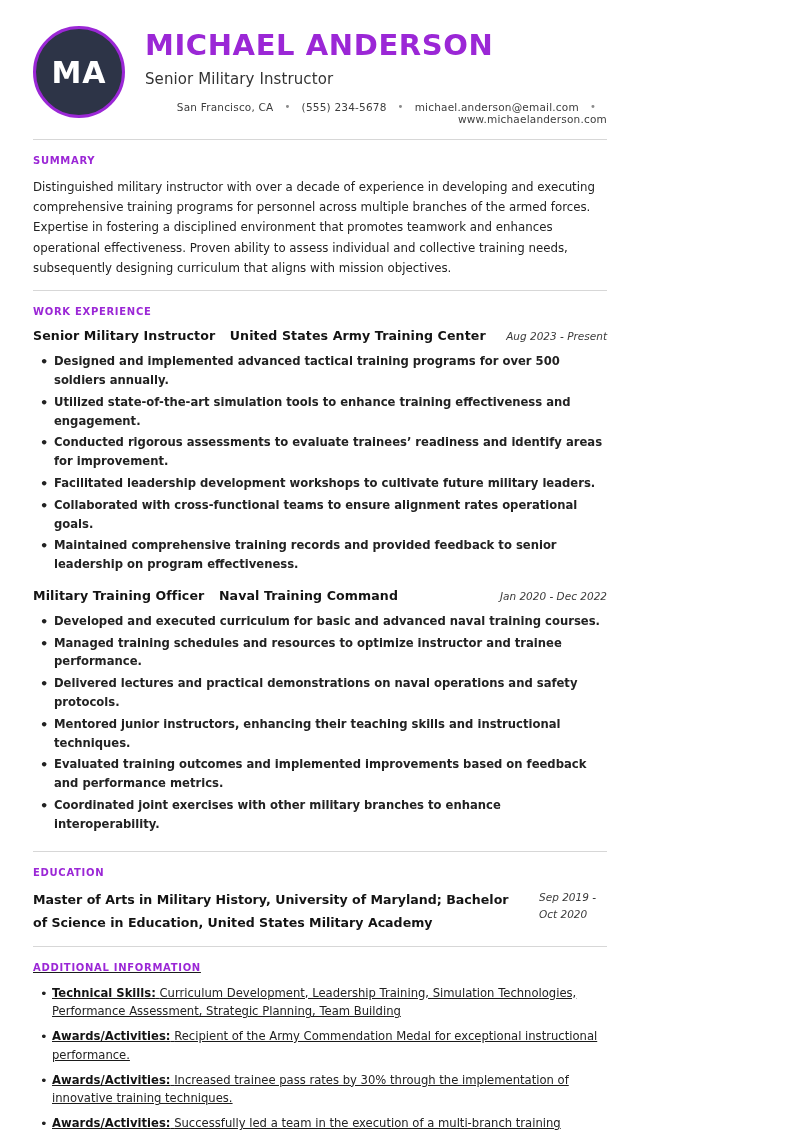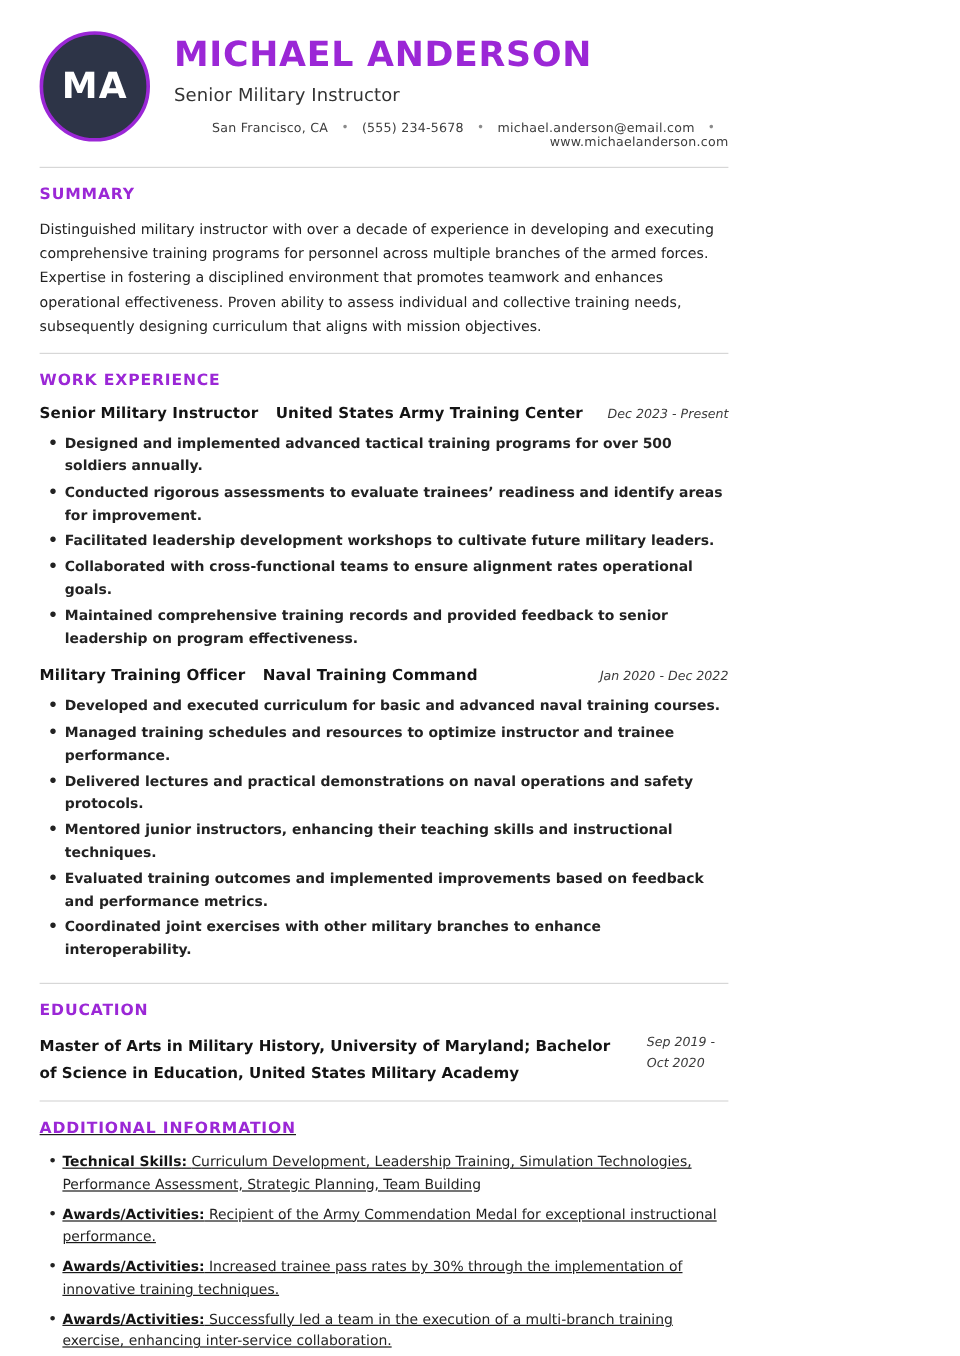--- a/index.html
+++ b/index.html
@@ -83,21 +83,21 @@
   }
 
   
   .section {
     padding-top: 15px;
     padding-bottom: 12px;
     border-bottom: 1px solid #d7d7d7;
   }
   .section.last { border-bottom: none; text-decoration: underline; }
   .section-title {
-    font-size: 13px;
+    font-size: 10px;
     font-weight: bold;
     color: #9b27d6;
     letter-spacing: 0.7px;
     text-transform: uppercase;
     margin: 0 0 11px 0;
   }
   .summary-text {
     font-size: 11.8px;
     line-height: 1.72;
     color: #222222;
@@ -231,24 +231,25 @@
 
   <div class="section">
     <h2 class="section-title">WORK EXPERIENCE</h2>
 
     <div class="job">
       <div class="job-head">
         <div class="job-head-left">
           <span>Senior Military Instructor</span>
           <span class="job-company">United States Army Training Center</span>
         </div>
-        <div class="job-dates">Dec 2023 - Present</div>
+        <div class="job-dates">Aug 2023 - Present</div>
       </div>
       <ul class="bullets">
         <li>Designed and implemented advanced tactical training programs for over 500 soldiers annually.</li>
+        <li>Utilized state-of-the-art simulation tools to enhance training effectiveness and engagement.</li>
         <li>Conducted rigorous assessments to evaluate trainees’ readiness and identify areas for improvement.</li>
         <li>Facilitated leadership development workshops to cultivate future military leaders.</li>
         <li>Collaborated with cross-functional teams to ensure alignment rates operational goals.</li>
         <li>Maintained comprehensive training records and provided feedback to senior leadership on program effectiveness.</li>
       </ul>
     </div>
 
     <div class="job">
       <div class="job-head">
         <div class="job-head-left">

